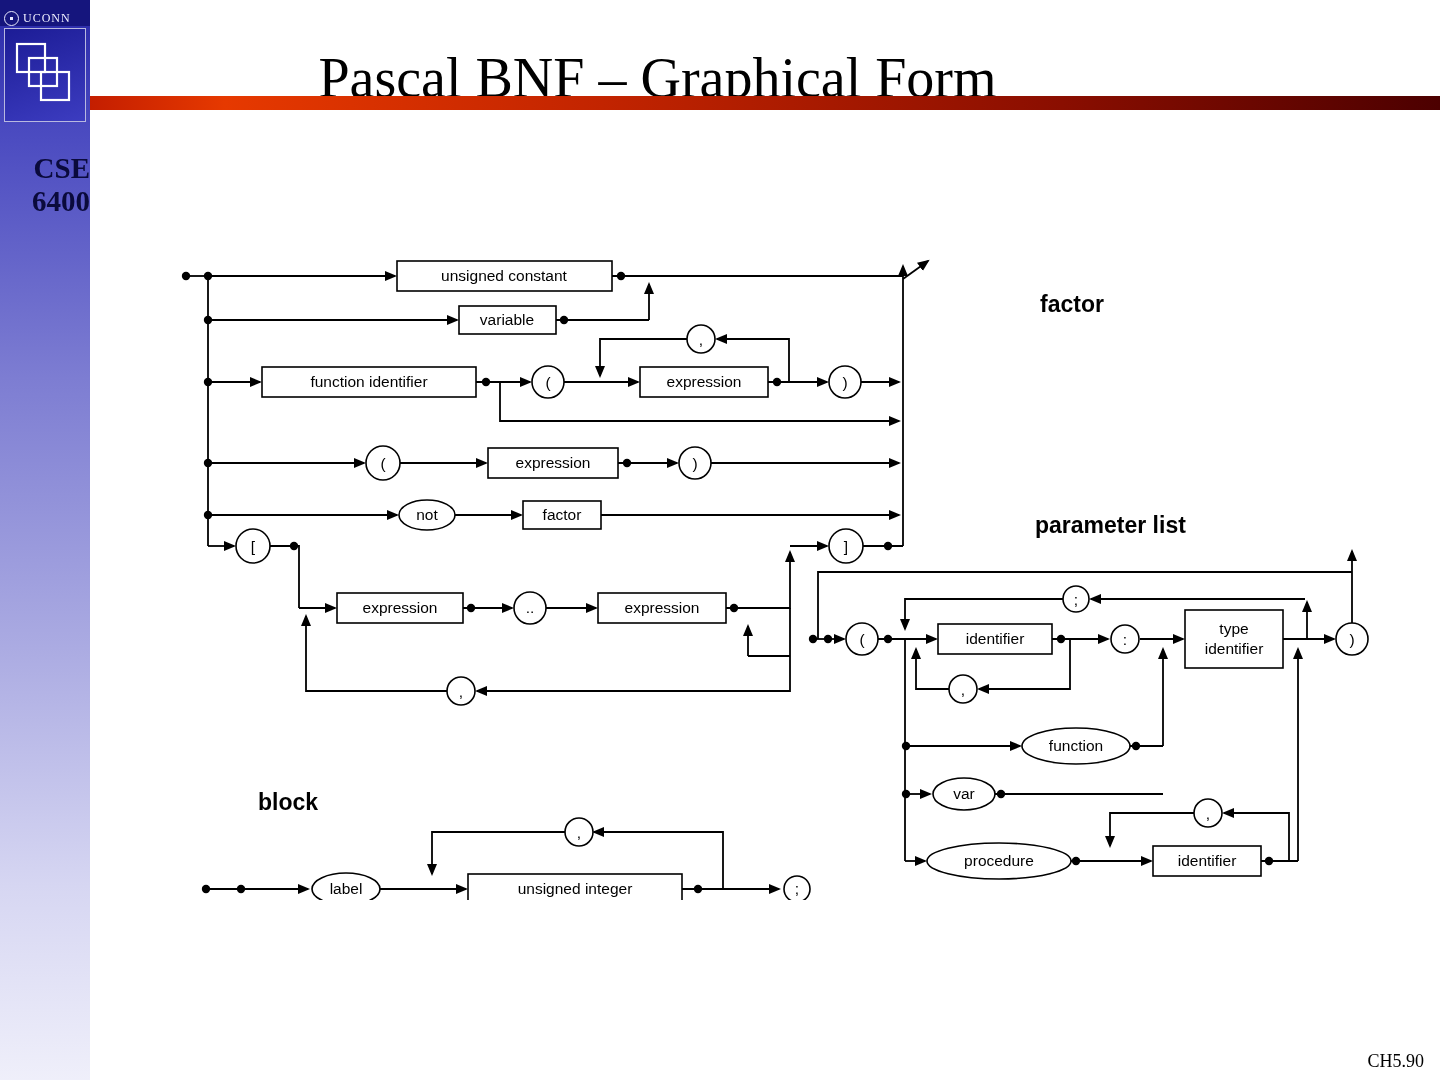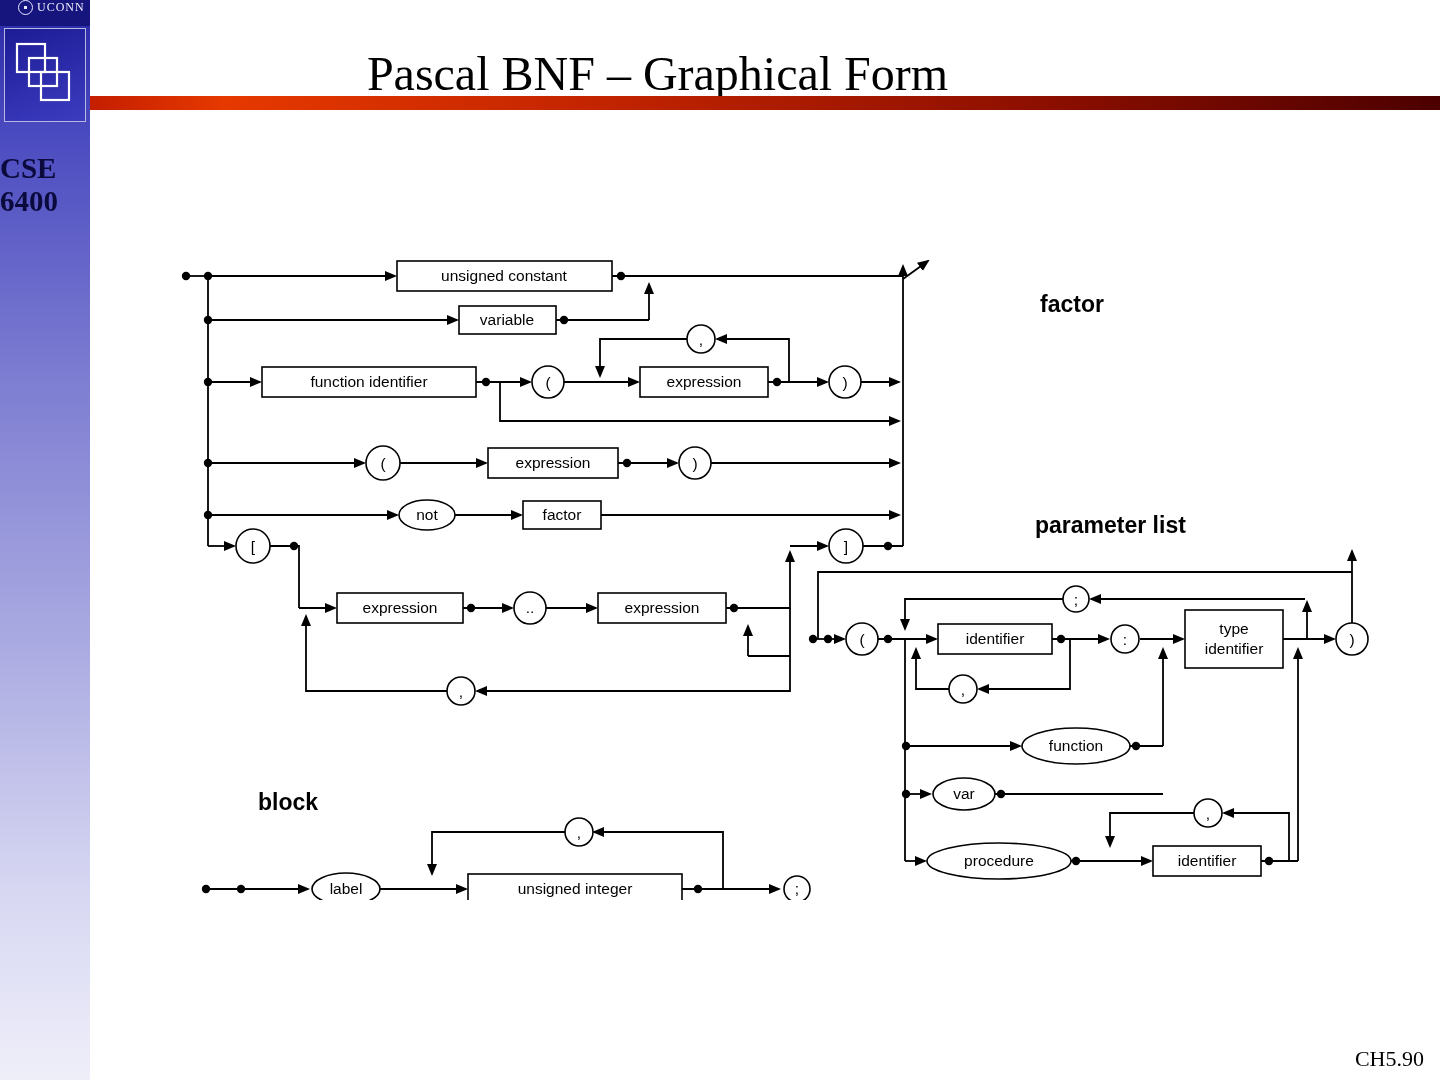--- a/index.html
+++ b/index.html
@@ -3,40 +3,40 @@
 <meta charset="utf-8">
 <style>
   html,body{margin:0;padding:0;background:#fff;}
   .slide{position:relative;width:1440px;height:1080px;background:#ffffff;overflow:hidden;
          font-family:"Liberation Sans",sans-serif;}
 
   
   .sidebar{position:absolute;left:0;top:0;width:90px;height:1080px;
            background:linear-gradient(180deg,#2828a8 0%,#4a4ac0 12%,#7d7dd2 35%,#ababe2 60%,#d6d6f2 82%,#efeffa 100%);}
   .uconn-bar{position:absolute;left:0;top:0;width:90px;height:26px;background:#15157d;
-             display:flex;align-items:flex-start;gap:4px;padding-left:18px;box-sizing:border-box;}
+             display:flex;align-items:flex-end;gap:4px;padding-left:4px;box-sizing:border-box;}
   .uconn-seal{width:13px;height:13px;border:1.5px solid #e8e8ff;border-radius:50%;flex:0 0 auto;
               background:radial-gradient(circle,#e8e8ff 18%,transparent 20%);}
   .uconn-word{color:#f0f0ff;font-family:"Liberation Serif",serif;font-size:12px;letter-spacing:1px;}
   .cse-logo{position:absolute;left:4px;top:28px;width:80px;height:92px;
             background:linear-gradient(160deg,#1c1c96,#3c3cc0);border:1px solid #b8b8e0;
             display:flex;align-items:center;justify-content:center;}
-  .course{position:absolute;left:0;top:152px;width:90px;text-align:left;
+  .course{position:absolute;left:0;top:152px;width:90px;text-align:right;
           font-family:"Liberation Serif",serif;font-weight:bold;font-size:29px;line-height:1.14;
           color:#0a0a3c;}
 
   
   .title{position:absolute;left:90px;top:10px;width:1135px;text-align:center;
-         font-family:"Liberation Serif",serif;font-size:48px;font-weight:400;color:#000;margin-top:36px;}
+         font-family:"Liberation Serif",serif;font-size:56px;font-weight:400;color:#000;margin-top:36px;}
   .rule{position:absolute;left:90px;top:96px;width:1350px;height:14px;
         background:linear-gradient(90deg,#c41e00 0%,#e63900 10%,#c22400 38%,#8a0e00 72%,#4c0000 100%);}
 
   
   .pagenum{position:absolute;right:16px;bottom:8px;font-family:"Liberation Serif",serif;
-           font-size:22px;color:#000;}
+           font-size:18px;color:#000;}
 
   
   .diagram{position:absolute;left:0;top:0;}
   .rr-line path{stroke:#000;stroke-width:1.8;fill:none;}
   .rr-dot circle{fill:#000;stroke:none;}
   .rr-node rect,.rr-node circle,.rr-node ellipse{fill:#fff;stroke:#000;stroke-width:1.6;}
   .diagram text{font-family:"Liberation Sans",sans-serif;font-size:15.5px;fill:#000;text-anchor:middle;}
   .diagram text.rr-label{font-size:23px;font-weight:bold;text-anchor:start;}
 </style>
 </head>

